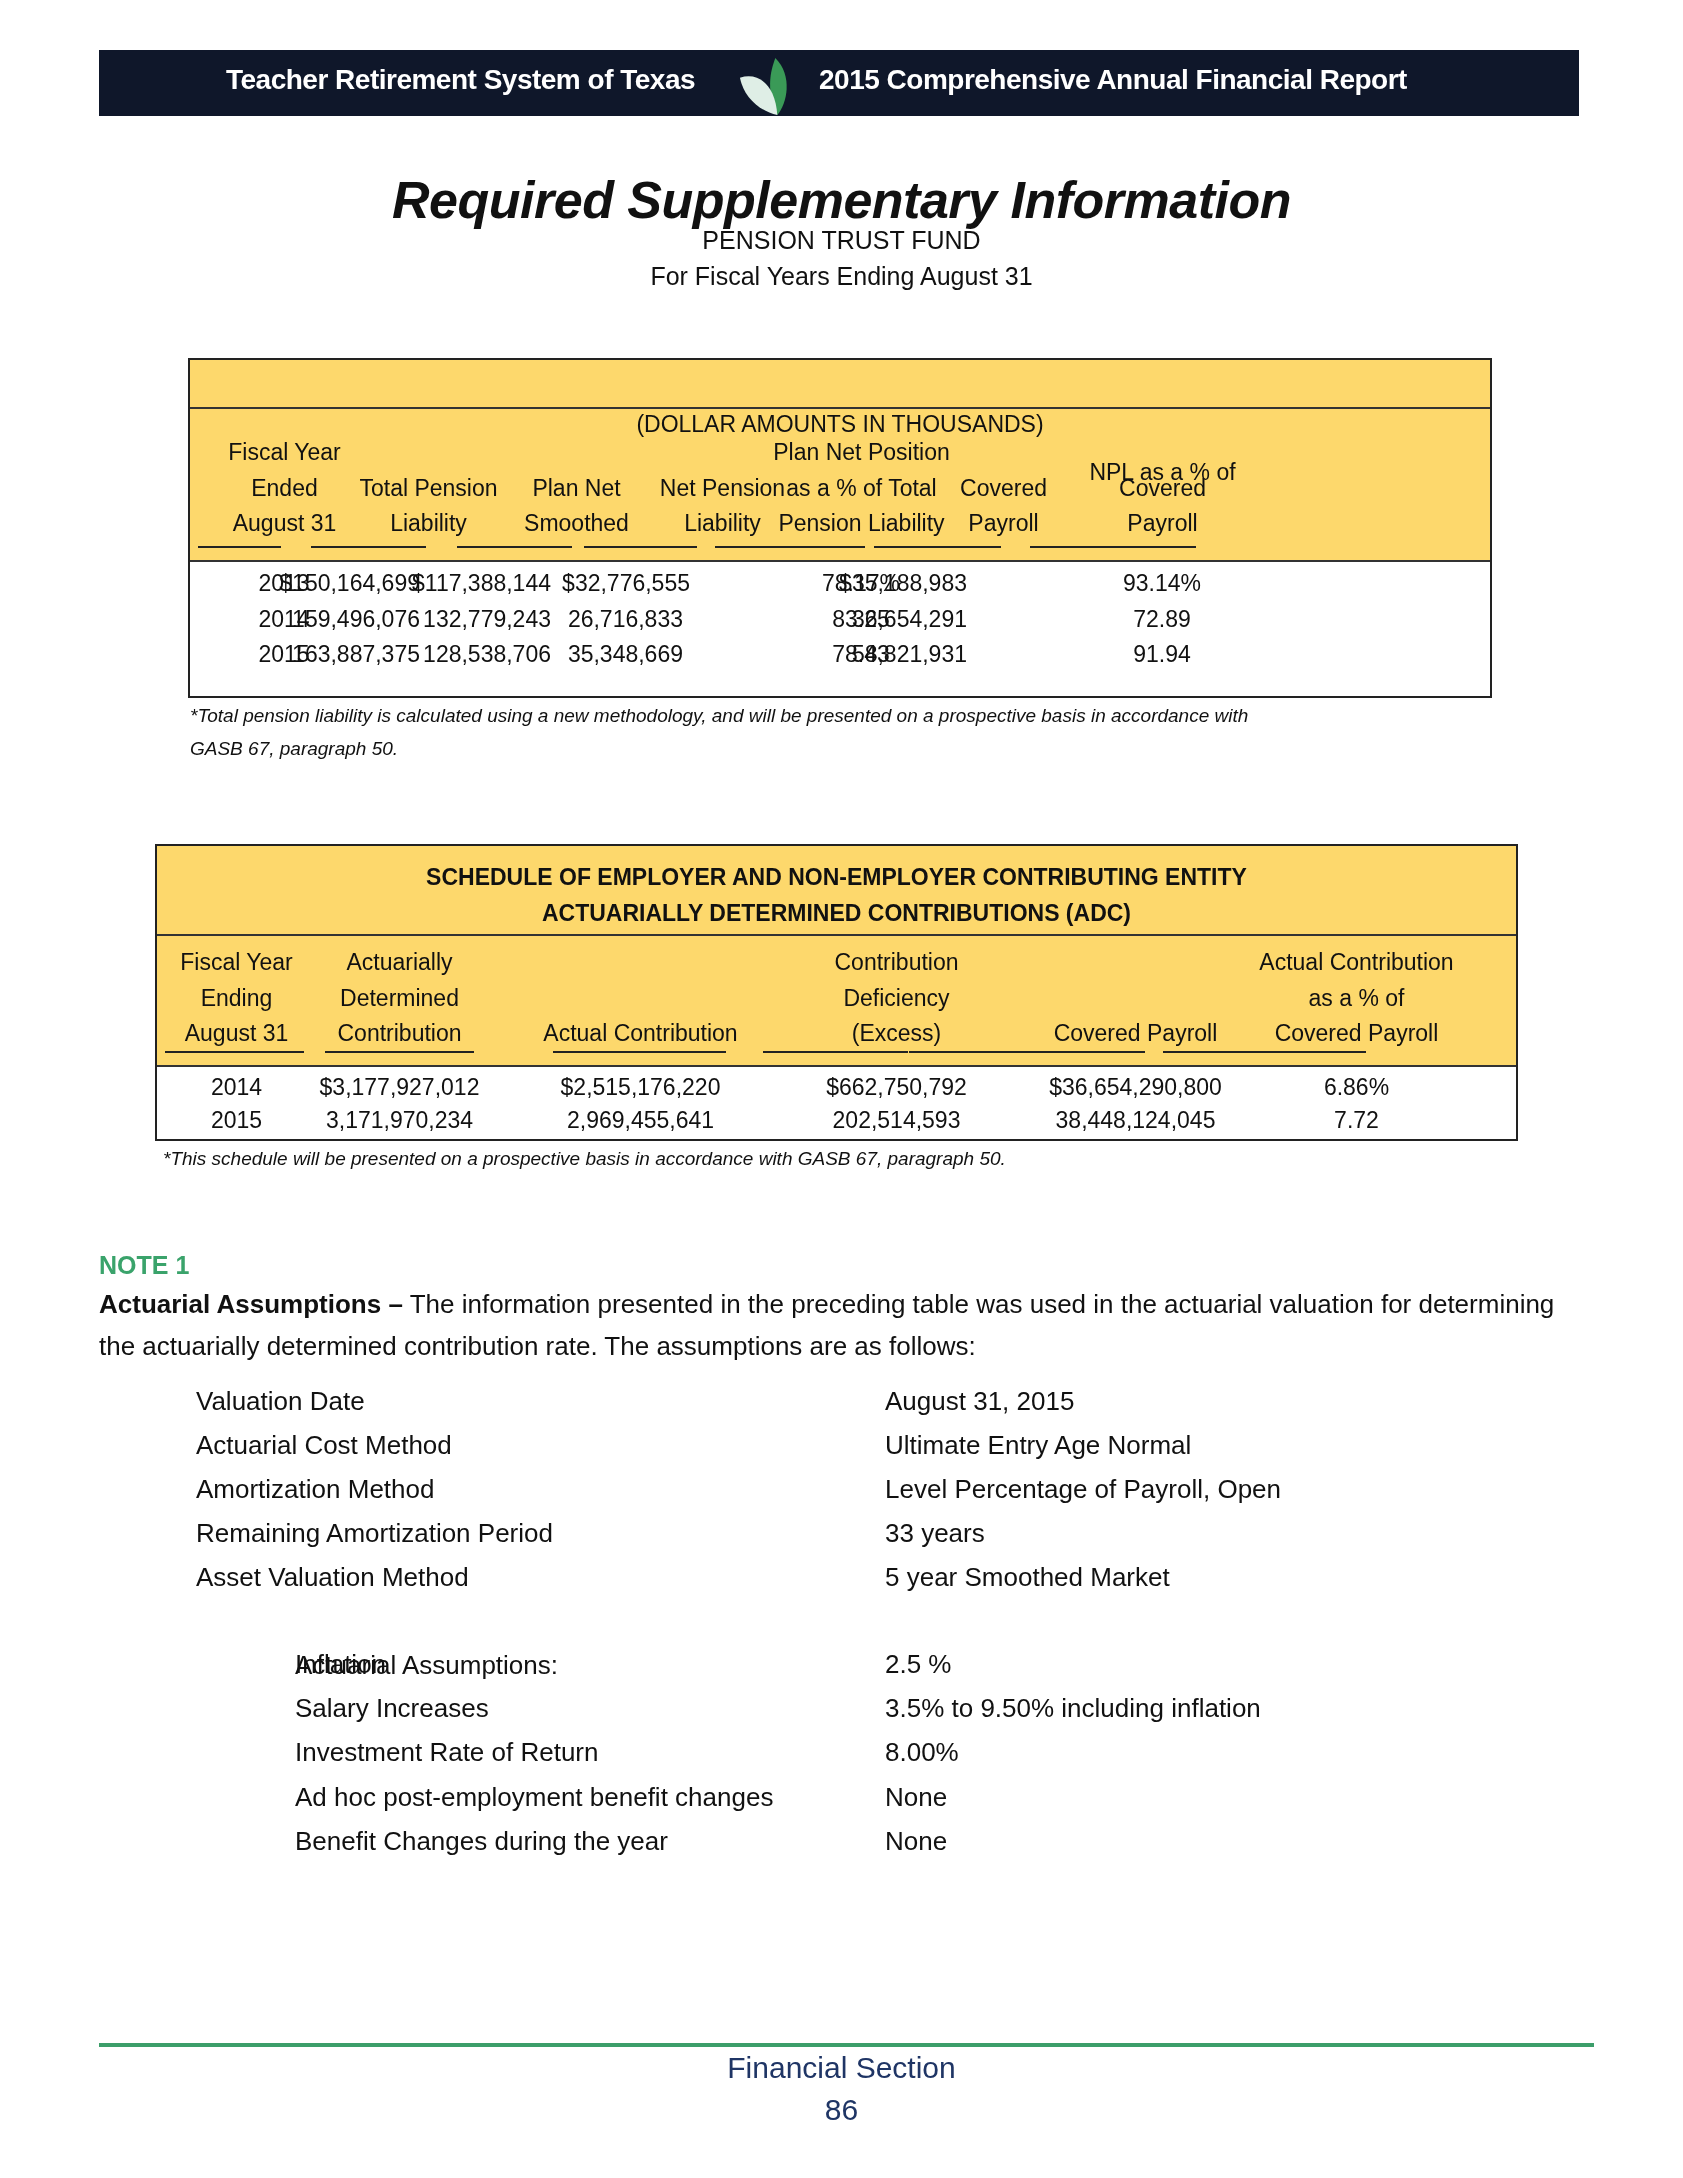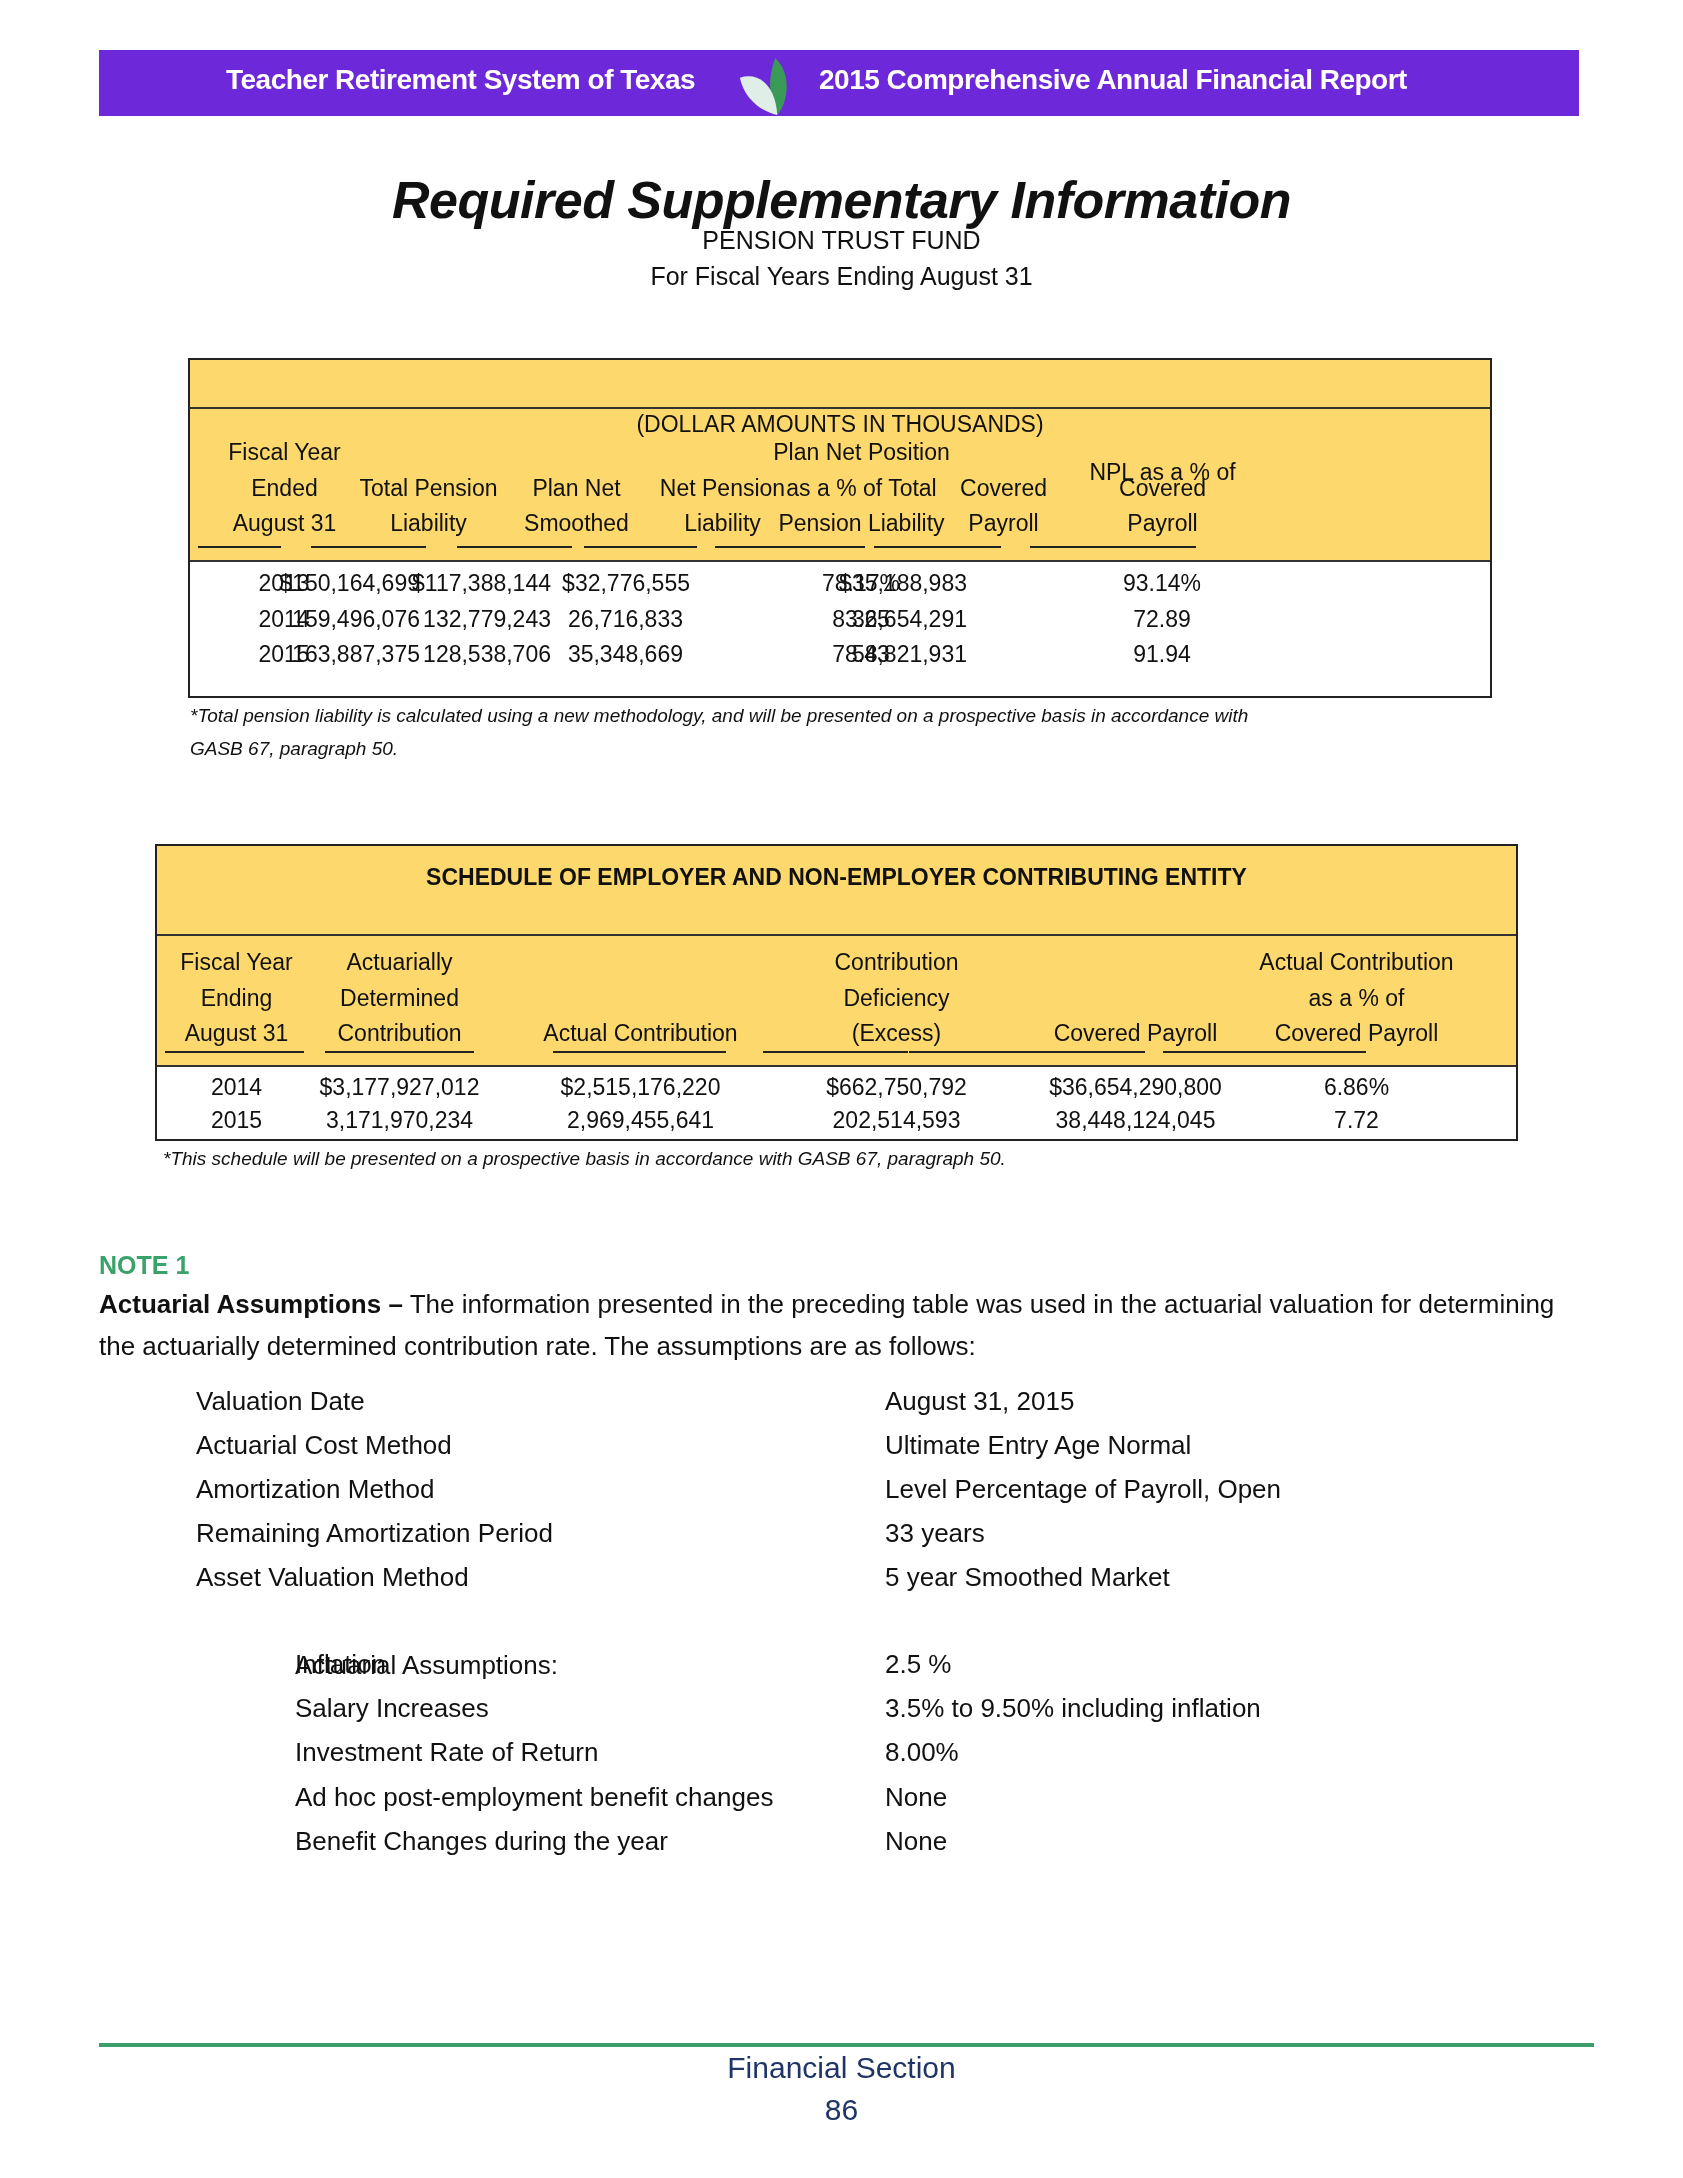--- a/index.html
+++ b/index.html
@@ -1,21 +1,21 @@
 <!DOCTYPE html>
 <html><head>
 <meta charset="utf-8">
 <style>
   html, body { margin: 0; padding: 0; background: #ffffff; }
   body { width: 1683px; height: 2178px; position: relative; overflow: hidden;
          font-family: "Liberation Sans", "DejaVu Sans", sans-serif; color: #111; }
   .abs { position: absolute; }
 
   
-  .banner { left: 99px; top: 50px; width: 1480px; height: 66px; background: #6d28d9; text-decoration: underline; }
+  .banner { left: 99px; top: 50px; width: 1480px; height: 66px; background: #0f172a; text-decoration: underline; }
   .banner .t { position: absolute; top: 14px; color: #fff; font-weight: bold; font-size: 28px;
                letter-spacing: -0.5px; white-space: nowrap; }
   .banner .t1 { left: 127px; }
   .banner .t2 { left: 720px; }
   .banner .leaf { position: absolute; left: 637px; top: 6px; width: 59px; height: 61px; }
 
   
   .title { left: 0; width: 1683px; top: 170px; text-align: center; font-size: 52px;
            font-weight: bold; font-style: italic; letter-spacing: -0.5px; }
   .sub1 { left: 0; width: 1683px; top: 226px; text-align: center; font-size: 25px; }
@@ -119,20 +119,21 @@
     </div>
   </div>
 <div class="abs note-small" style="left:190px; top:705px;">*Total pension liability is calculated using a new methodology, and will be presented on a prospective basis in accordance with</div>
 <div class="abs note-small" style="left:190px; top:738px;">GASB 67, paragraph 50.</div>
 
 <div class="abs tbl" id="t2" style="left:155px; top:844px; width:1363px; height:297px;">
   <div class="yellow" style="top:0; height:220px;"></div>
   <div class="hline" style="top:88px;"></div>
   <div class="hline" style="top:219px;"></div>
   <div class="cell center bold" style="left:0; right:0; top:18px;">SCHEDULE OF EMPLOYER AND NON-EMPLOYER CONTRIBUTING ENTITY</div>
+  <div class="cell center bold" style="left:0; right:0; top:54px;">ACTUARIALLY DETERMINED CONTRIBUTIONS (ADC)</div>
 <div class="cell center" style="left:-69px; width:297px; top:103px;">Fiscal Year</div>
     <div class="cell center" style="left:-69px; width:297px; top:139px;">Ending</div>
     <div class="cell center" style="left:-69px; width:297px; top:174px;">August 31</div>
     <div class="uline" style="left:8px; width:139px; top:205px;"></div>
     <div class="cell center" style="left:94px; width:297px; top:103px;">Actuarially</div>
     <div class="cell center" style="left:94px; width:297px; top:139px;">Determined</div>
     <div class="cell center" style="left:94px; width:297px; top:174px;">Contribution</div>
     <div class="uline" style="left:168px; width:149px; top:205px;"></div>
     <div class="cell center" style="left:335px; width:297px; top:103px;"></div>
     <div class="cell center" style="left:335px; width:297px; top:139px;"></div>

